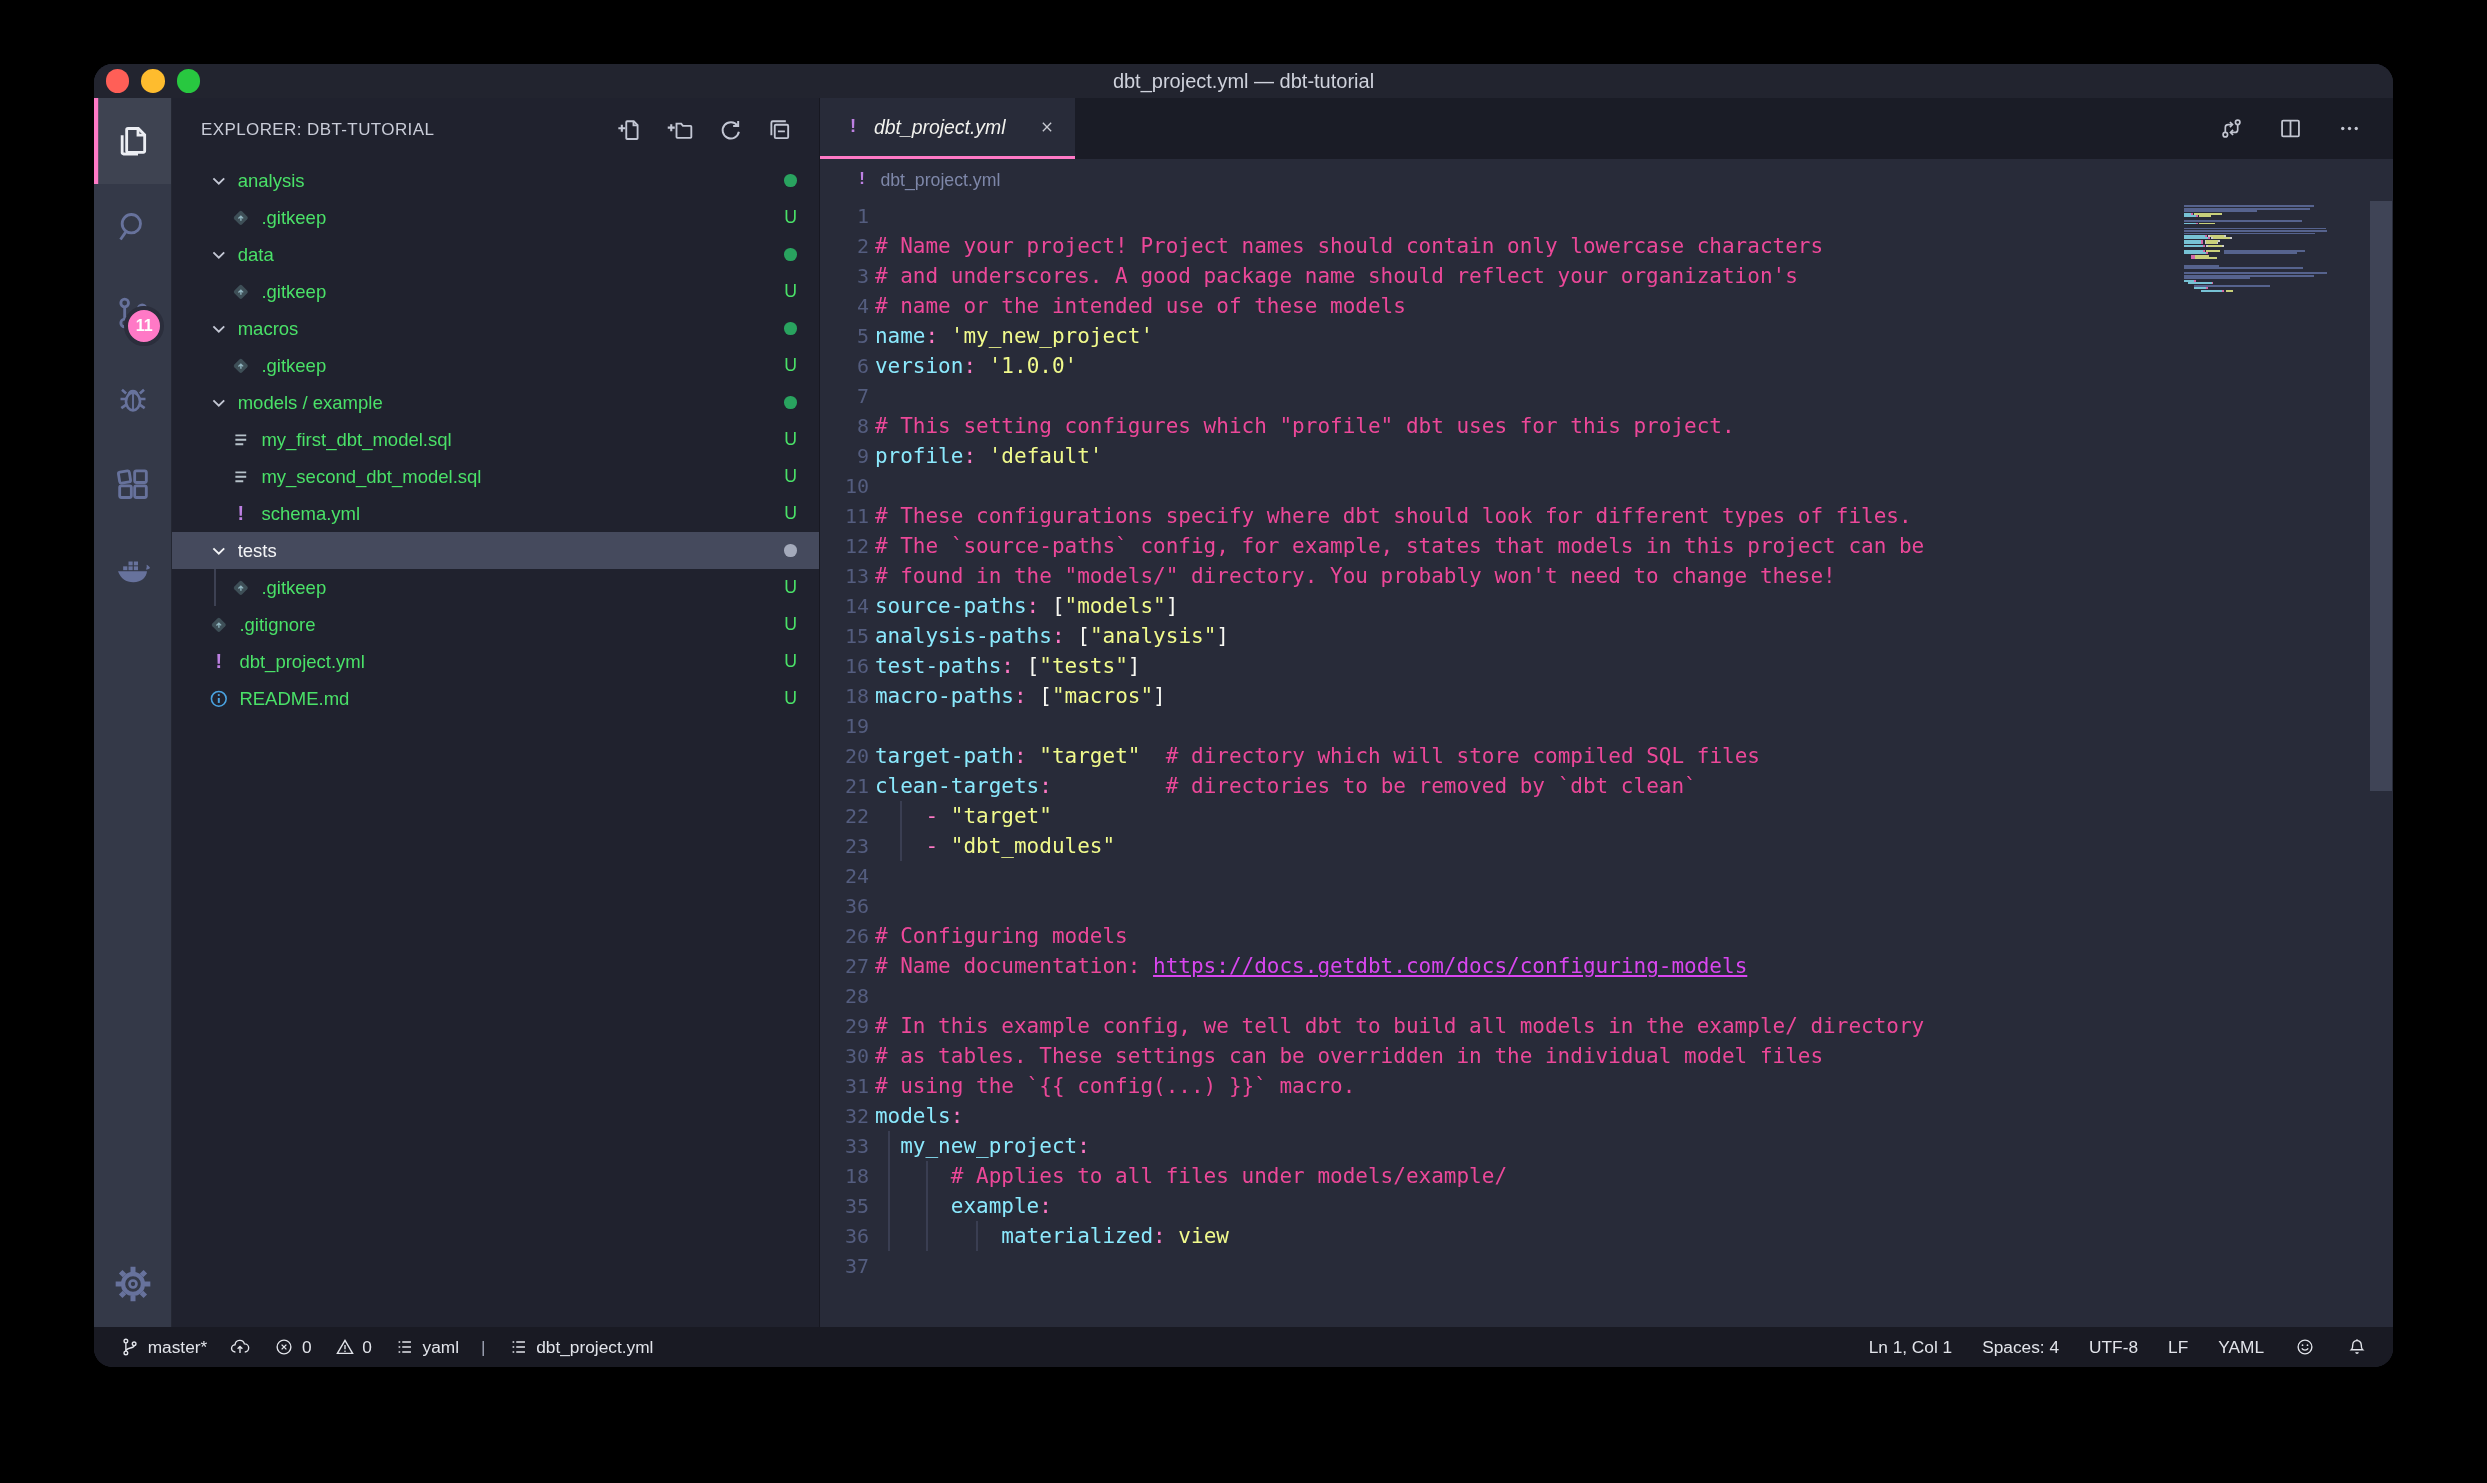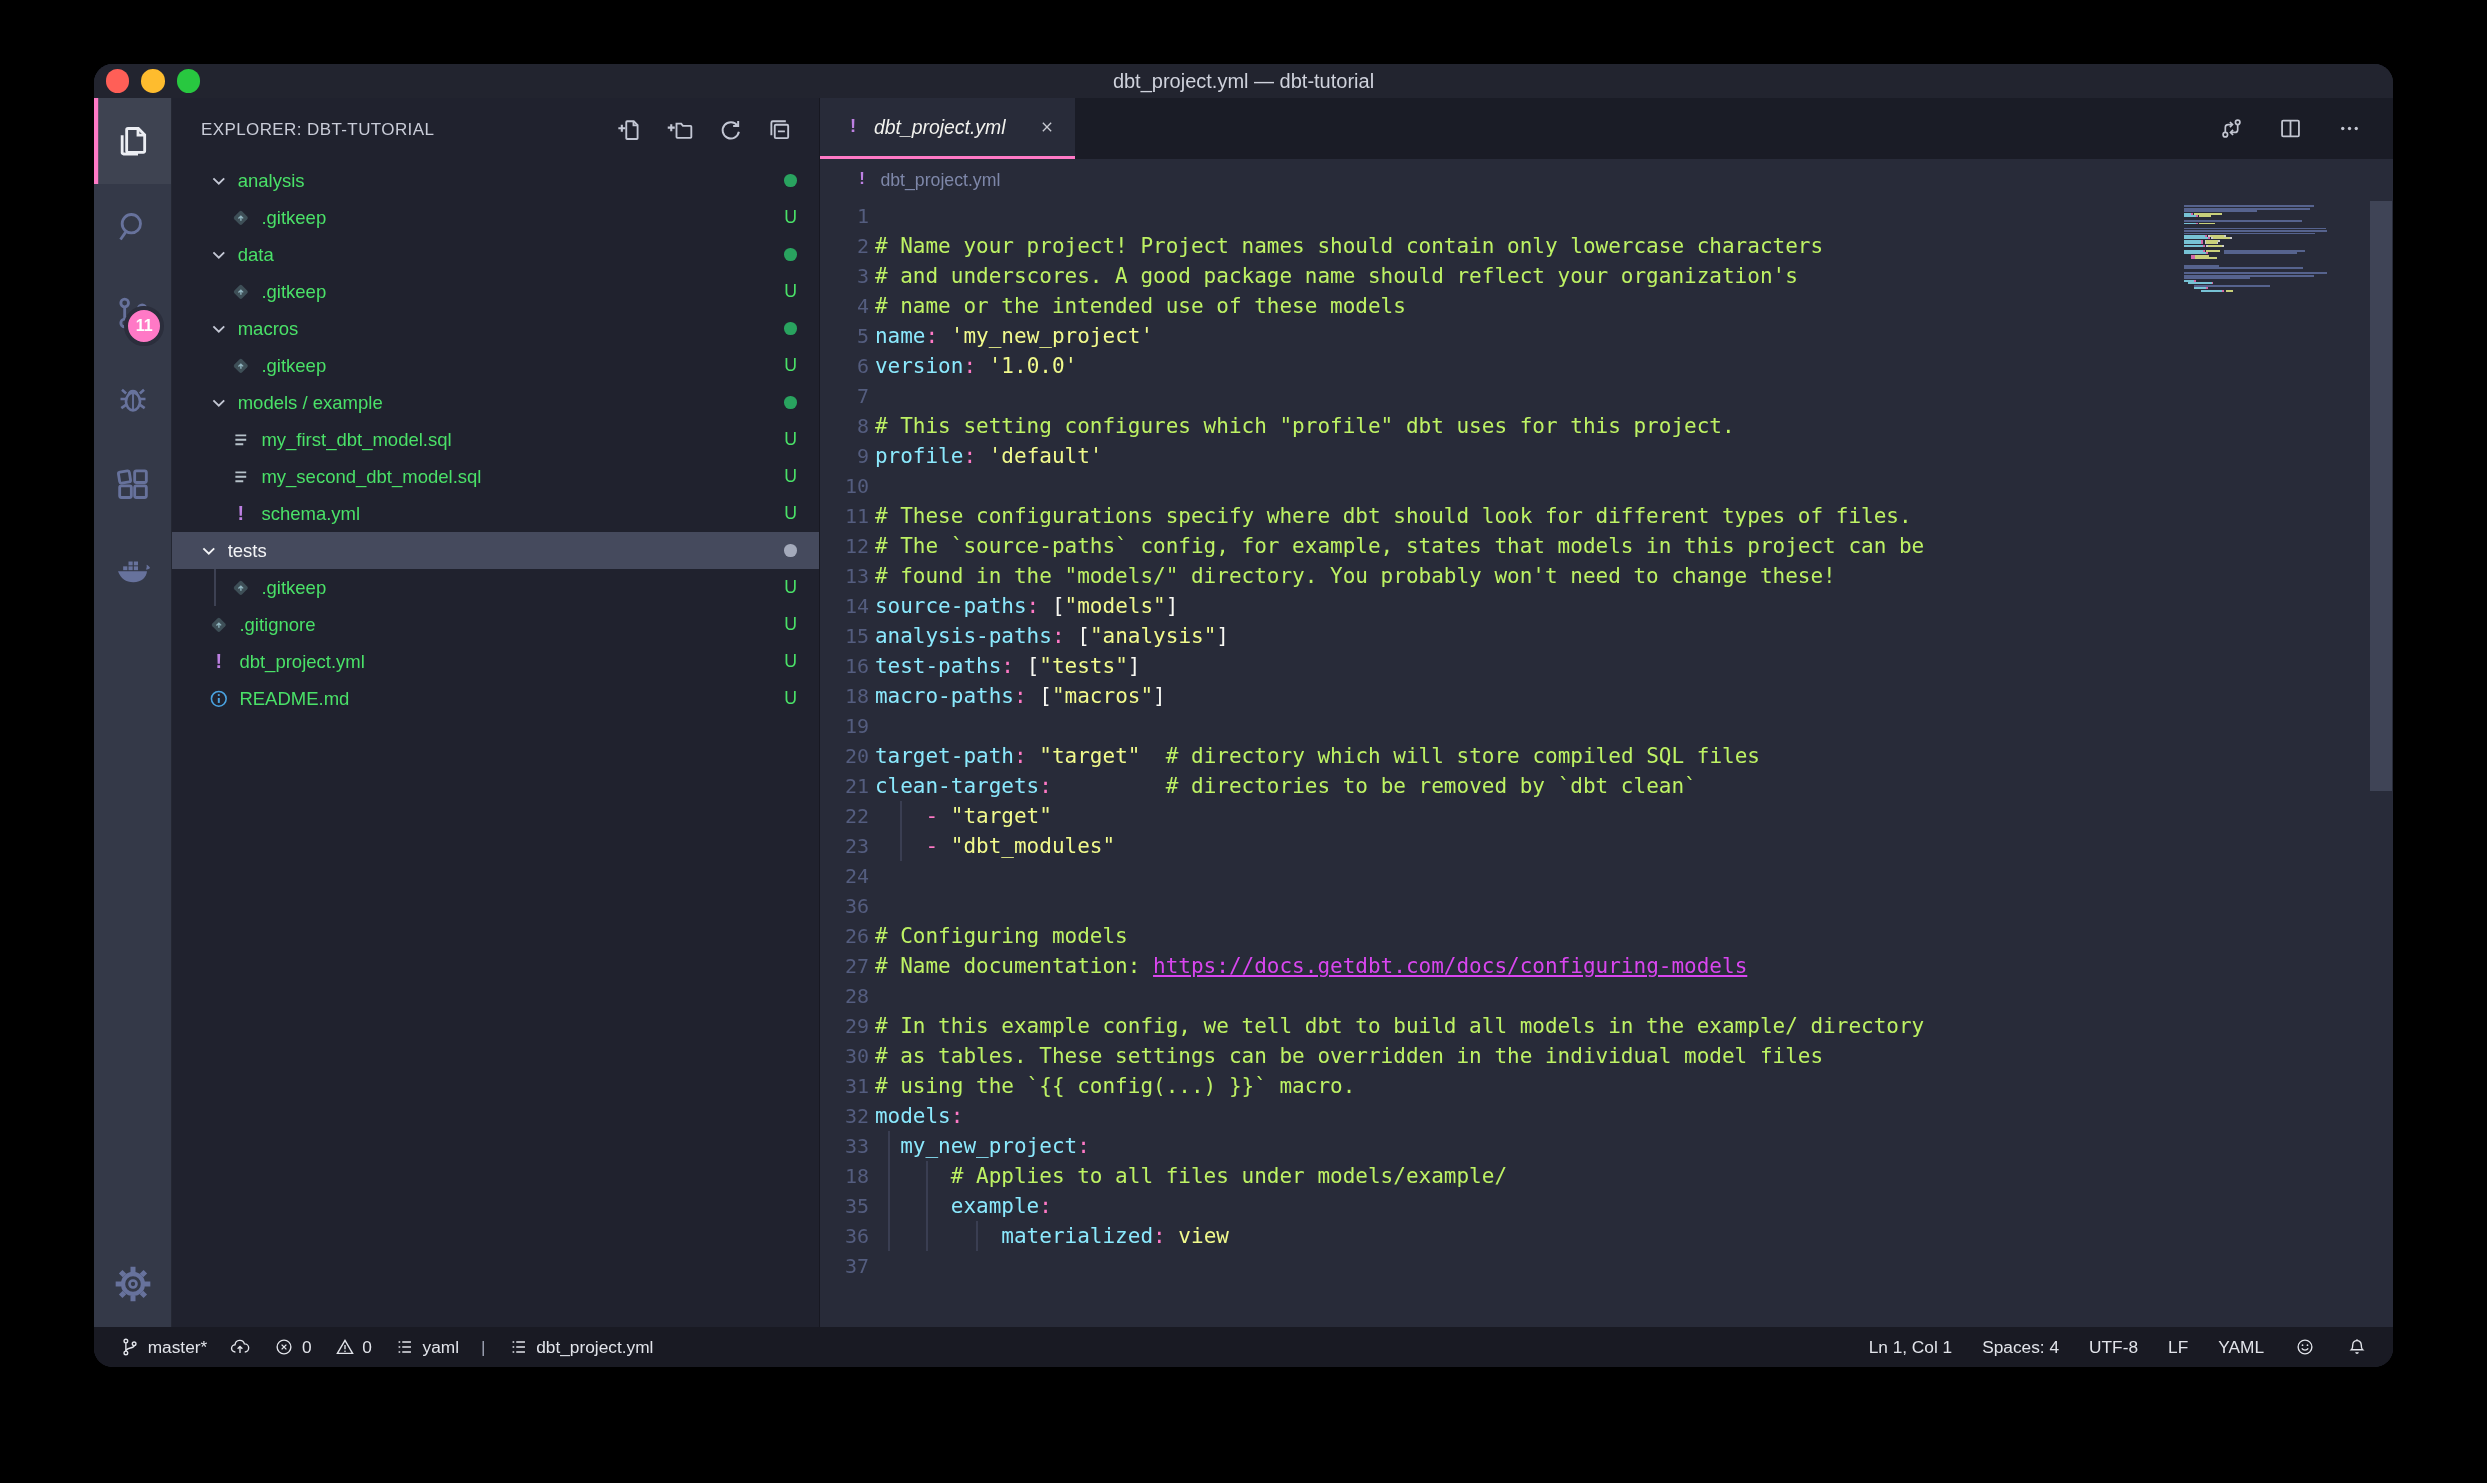--- a/index.html
+++ b/index.html
@@ -62,21 +62,21 @@
   .breadcrumb .icon svg{width:20px;height:20px;}
   .bc-label{margin-left:8.4px;font-size:17.7px;color:#7e87a9;cursor:pointer;}
 
   
   .code-area{position:relative;flex:1;overflow:hidden;background:#282b39;}
   .code{position:absolute;left:0;top:0;right:0;}
   .crow{position:relative;height:30px;display:flex;align-items:center;font-family:"DejaVu Sans Mono",monospace;font-size:21px;white-space:pre;}
   .cnum{width:49px;text-align:right;color:#545d7f;flex:none;font-size:20px;}
   .ctxt{margin-left:5.9px;position:relative;z-index:1;}
   .iguide{position:absolute;top:0;bottom:0;width:1.7px;background:#3a3e52;z-index:0;}
-  .tk-c{color:#bef264;} .tk-k{color:#8be9fd;} .tk-p{color:#ff79c6;}
+  .tk-c{color:#ec4899;} .tk-k{color:#8be9fd;} .tk-p{color:#ff79c6;}
   .tk-s{color:#f1fa8c;} .tk-t{color:#f8f8f2;} .tk-w{color:#f8f8f2;}
   .tk-l{color:#d946ef;text-decoration:underline;}
 
   
   .minimap{position:absolute;top:1.7px;right:25px;width:184px;cursor:pointer;}
   .mrow{height:1.9px;margin-bottom:0.6px;display:flex;}
   .mseg{height:100%;opacity:.8;}
   .scrollbar{position:absolute;top:0;right:0;width:23.6px;bottom:0;}
   .thumb{position:absolute;top:0;right:0.8px;width:22px;height:590px;background:rgba(125,134,163,.28);cursor:grab;}
 
@@ -313,21 +313,21 @@
             <div class="trow " style="padding-left:56px">
 
       <span class="icon ">
                 <svg viewBox="0 0 24 24">
                   <text x="12" y="18.5" font-size="20" font-weight="bold" text-anchor="middle" fill="#bd80e2" font-family="Liberation Sans, sans-serif">!</text>
                 </svg>
               </span>
               <span class="tname">schema.yml</span>
               <span class="tbadge u">U</span>
     </div>
-            <div class="trow sel" style="padding-left:24px">
+            <div class="trow sel" style="padding-left:34px">
 
       <span class="icon chev">
                 <svg viewBox="0 0 24 24" fill="none" stroke="currentColor" stroke-width="1.9">
                   <path d="M6.5 9.5 12 15l5.5-5.5"></path>
                 </svg>
               </span>
               <span class="tname">tests</span>
               <span class="tbadge dot gray"></span>
     </div>
             <div class="trow " style="padding-left:56px">

